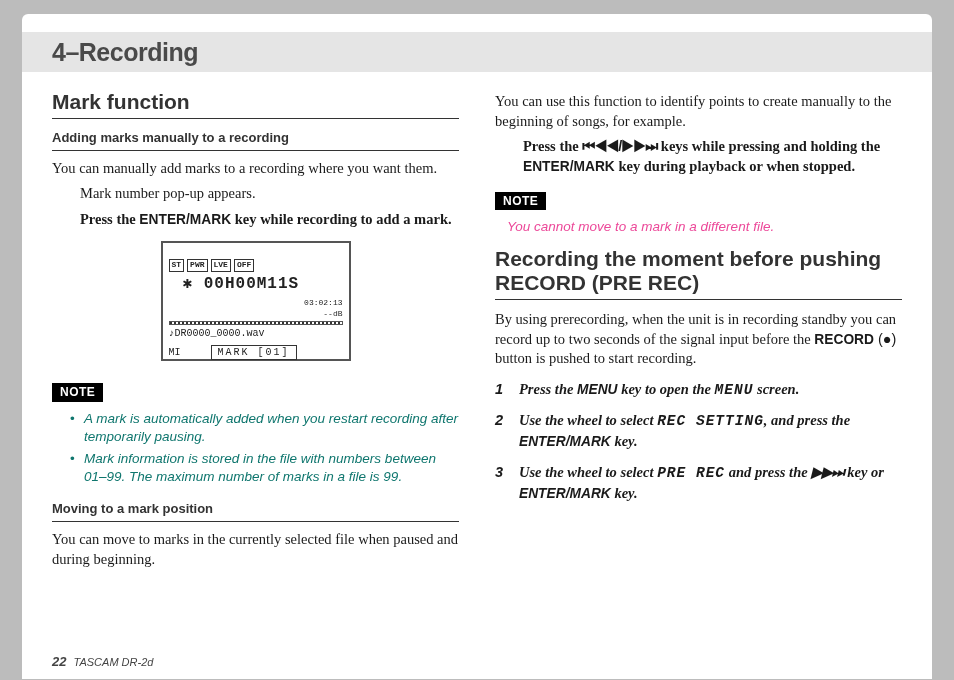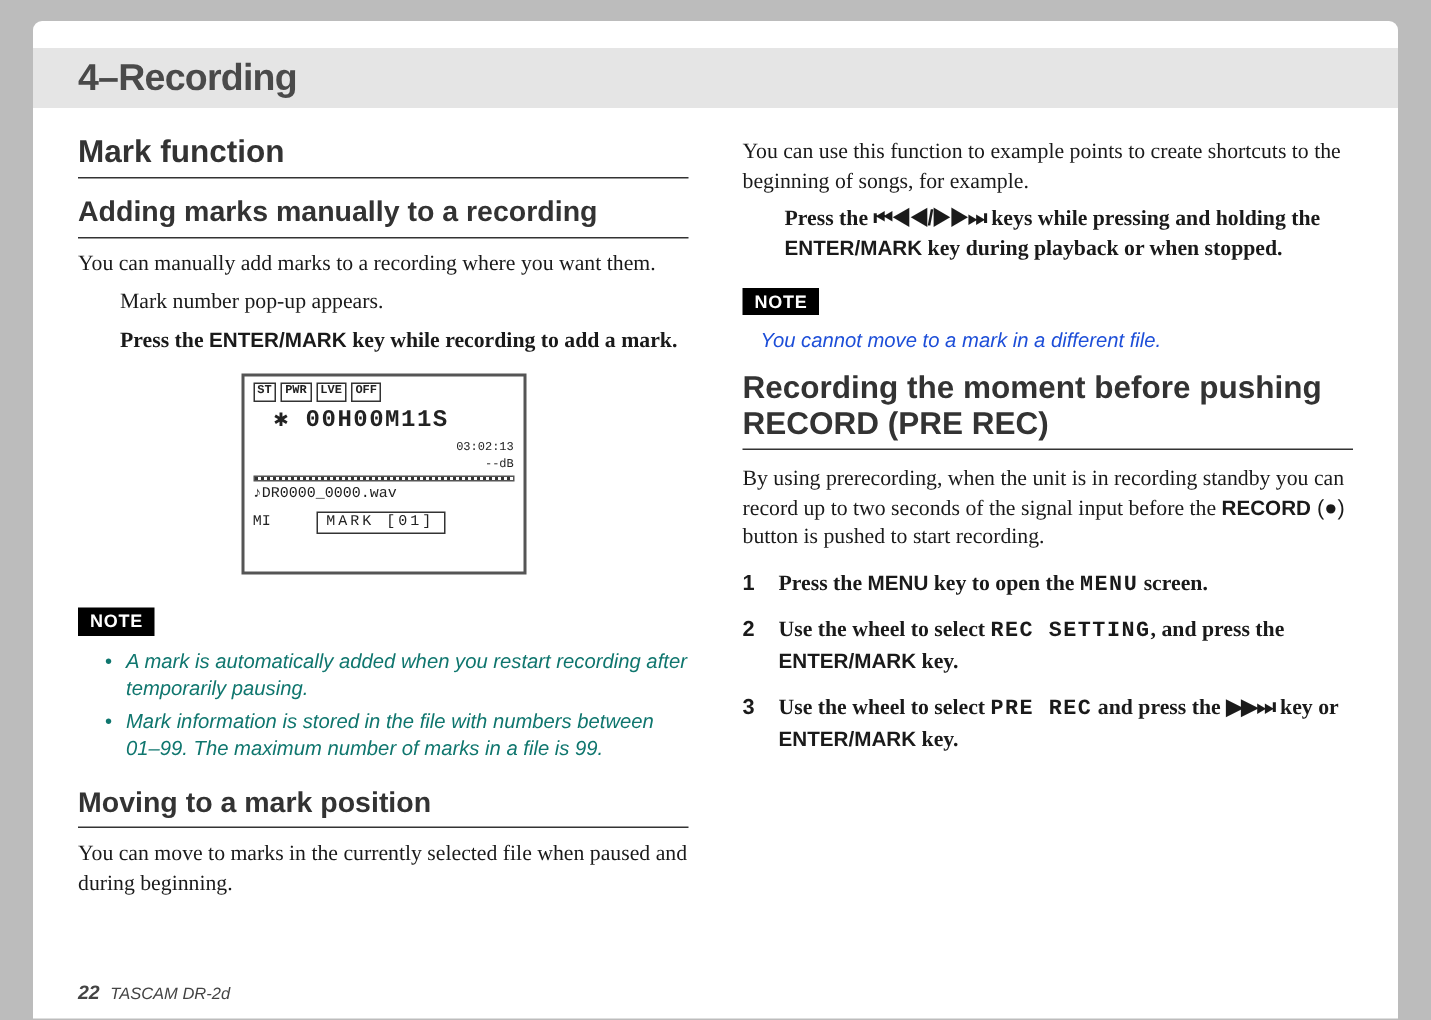--- a/index.html
+++ b/index.html
@@ -41,21 +41,21 @@
     font-size: 21px;
     font-weight: 600;
     color: #333;
     border-bottom: 1.5px solid #333;
     padding-bottom: 4px;
     margin: 4px 0 10px 0;
     line-height: 1.15;
   }
   h3.subsection {
     font-family: 'Trebuchet MS', 'Arial Narrow', Arial, sans-serif;
-    font-size: 19px;
+    font-size: 13px;
     font-weight: 600;
     color: #333;
     border-bottom: 1px solid #333;
     padding-bottom: 3px;
     margin: 14px 0 8px 0;
   }
   h3.subsection:first-of-type { margin-top: 4px; }
   p { margin: 6px 0; }
   .indent { margin-left: 28px; }
   .keycap {
@@ -84,31 +84,31 @@
     color: #0f766e;
   }
   .note-list li { position: relative; padding-left: 14px; margin: 4px 0; line-height: 1.35; }
   .note-list li::before {
     content: "•"; position: absolute; left: 0; top: 0; font-style: normal;
   }
   .note-text {
     font-style: italic;
     font-family: 'Trebuchet MS', Arial, sans-serif;
     font-size: 13.5px;
-    color: #1d4ed8;
+    color: #ec4899;
     margin: 4px 0 10px 12px;
   }
   .lcd-wrap { text-align: center; margin: 12px 0; }
   .lcd {
     display: inline-block;
     border: 2px solid #555;
     width: 190px;
-    height: 134px;
+    height: 120px;
     background: #fff;
-    padding: 4px 6px;
+    padding: 16px 6px;
     font-family: 'Courier New', monospace;
     font-size: 10px;
     color: #222;
     text-align: left;
   }
   .lcd .top { display:flex; gap:3px; font-size:8px; font-weight:bold; margin-bottom:2px;}
   .lcd .top span { border:1px solid #333; padding:0 2px; }
   .lcd .timer { font-size:16px; letter-spacing:1px; margin:2px 0 2px 14px; font-weight:bold;}
   .lcd .small { font-size:8px; text-align:right; }
   .lcd .row { font-size:10px; margin:1px 0; }
@@ -116,20 +116,21 @@
   .lcd .popup { display:inline-block; border:1px solid #333; padding:0 6px; margin-top:3px; margin-left:30px; letter-spacing:2px; font-size:10px;}
   ol.steps { list-style: none; margin: 8px 0 0 0; counter-reset: step; }
   ol.steps li {
     counter-increment: step;
     position: relative;
     padding-left: 24px;
     margin: 10px 0;
     font-weight: bold;
     font-family: Georgia, serif;
     line-height: 1.4;
+    font-style: italic;
   }
   ol.steps li::before {
     content: counter(step);
     position: absolute; left: 0; top: 0;
     font-weight: bold;
     font-family: Arial, sans-serif;
   }
   .footer {
     position: absolute;
     bottom: 10px;
@@ -190,21 +191,21 @@
       <ul class="note-list">
         <li>A mark is automatically added when you restart recording after temporarily pausing.</li>
         <li>Mark information is stored in the file with numbers between 01–99. The maximum number of marks in a file is 99.</li>
       </ul>
 
       <h3 class="subsection">Moving to a mark position</h3>
       <p>You can move to marks in the currently selected file when paused and during beginning.</p>
     </div>
 
     <div class="col">
-      <p>You can use this function to example points to create shortcuts to the beginning of songs, for example.</p>
+      <p>You can use this function to identify points to create manually to the beginning of songs, for example.</p>
 
       <p class="indent">
         <b>
           <span>Press the </span><span class="glyph-skip">⏮◀◀/▶▶⏭</span><span> keys while pressing and holding the </span><span class="keycap">ENTER/MARK</span><span> key during playback or when stopped.</span>
         </b>
       </p>
 
       <div class="note-label">NOTE</div>
       <p class="note-text">You cannot move to a mark in a different file.</p>
 

